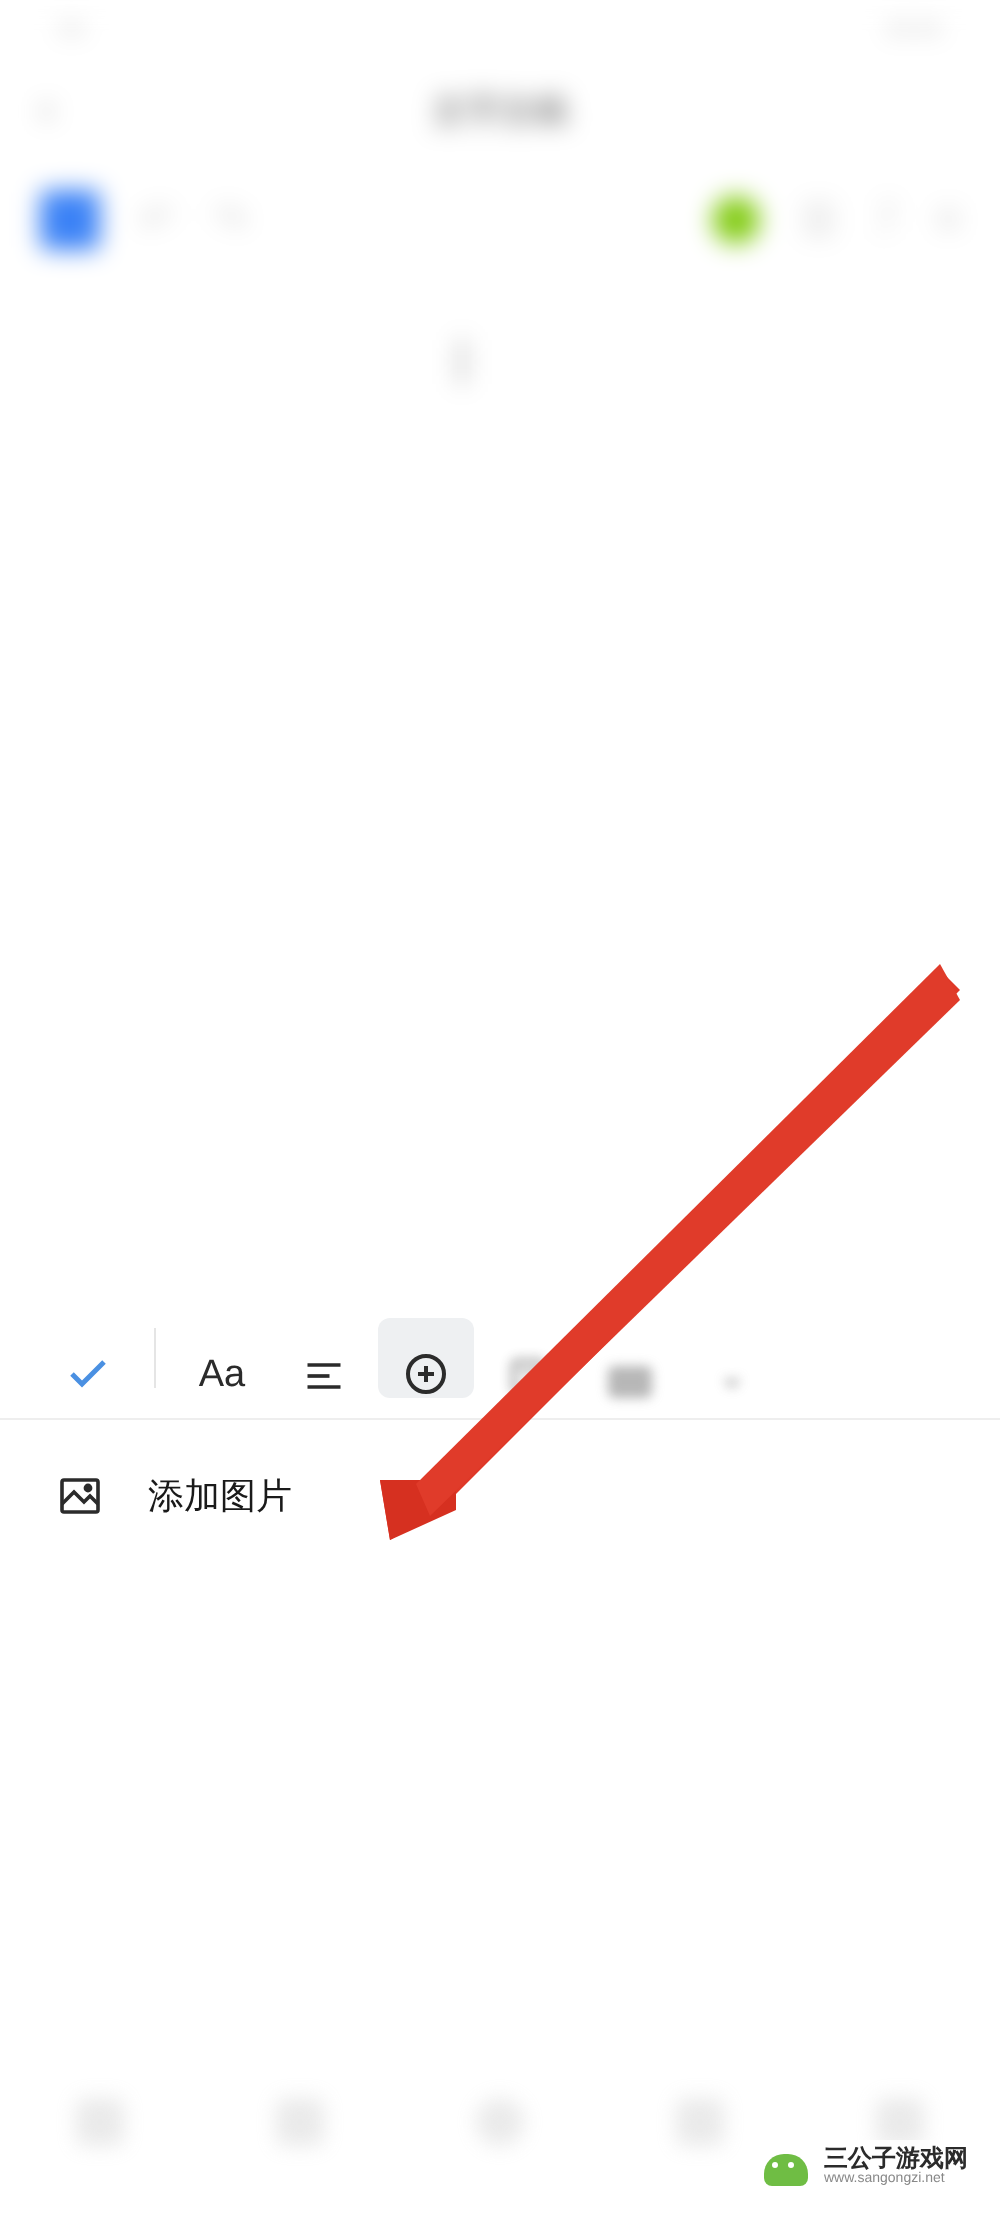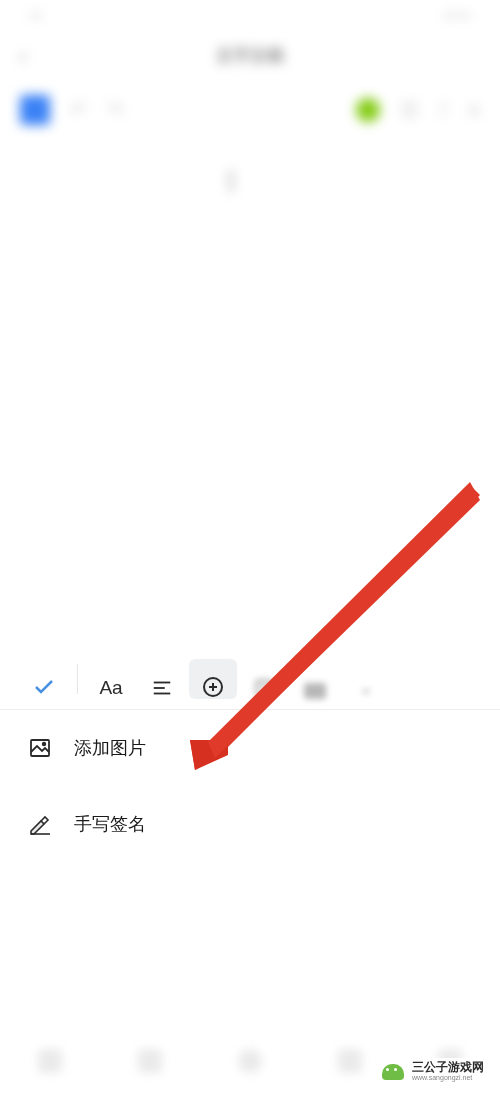--- a/index.html
+++ b/index.html
@@ -188,24 +188,24 @@
       top: 480px;
       left: 180px;
       width: 300px;
       height: 290px;
       pointer-events: none;
     }
     
     
     .watermark {
       position: absolute;
-      bottom: 26px;
+      bottom: 14px;
       right: 10px;
       display: flex;
-      align-items: flex-start;
+      align-items: flex-end;
       gap: 6px;
       padding: 3px 6px;
       background: rgba(255,255,255,0.8);
     }
     
     .wm-logo {
       width: 26px;
       height: 20px;
       position: relative;
     }
@@ -340,30 +340,20 @@
       <svg width="24" height="24" viewBox="0 0 24 24" fill="none" stroke="currentColor" stroke-width="1.8">
         <rect x="3" y="4" width="18" height="16" rx="1"></rect>
         <polyline points="3 16 9 10 14 15 17 12 21 16"></polyline>
         <circle cx="16" cy="8" r="1.3" fill="currentColor"></circle>
       </svg>
     </div>
     <span class="menu-label">添加图片</span>
   </div>
 
 
-  <div class="menu-item">
-    <div class="menu-icon">
-      <svg width="26" height="26" viewBox="0 0 24 24" fill="none" stroke="currentColor" stroke-width="1.6">
-        <path d="M3 19 L13 9 L16 12 L6 22 L3 22 Z" fill="currentColor" fill-opacity="0.1"></path>
-        <path d="M13 9 L17 5 L20 8 L16 12"></path>
-        <line x1="3" y1="22" x2="22" y2="22"></line>
-      </svg>
-    </div>
-    <span class="menu-label">手写签名</span>
-  </div>
 
 
 </div>
 
 <div class="bottom-nav-blur">
   <div class="nav-blob"></div>
   <div class="nav-blob"></div>
   <div class="nav-blob" style="border-radius:50%"></div>
   <div class="nav-blob"></div>
   <div class="nav-blob"></div>

